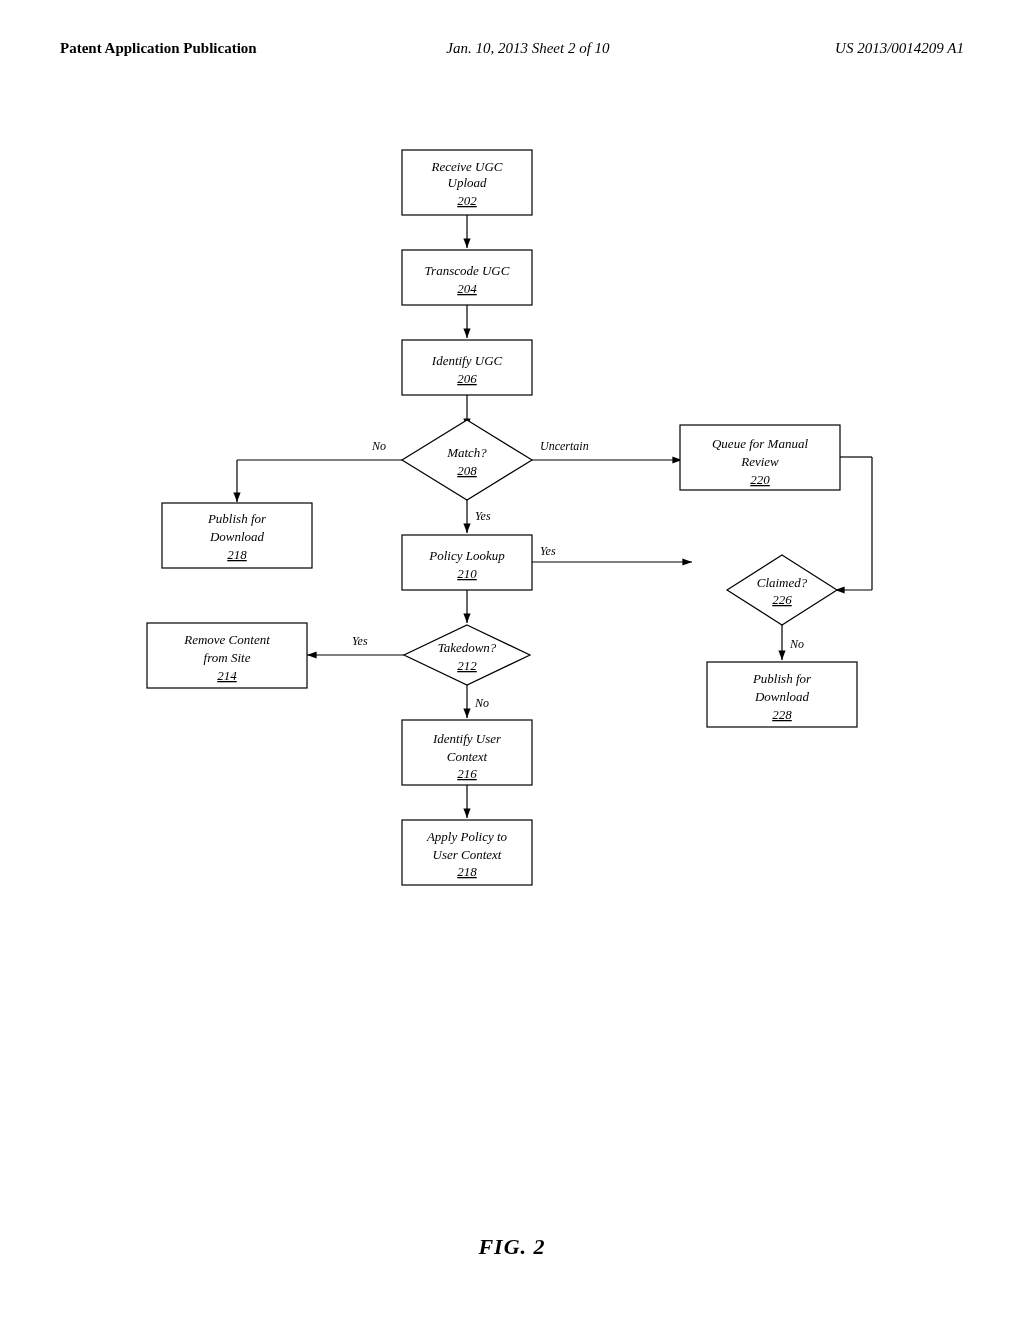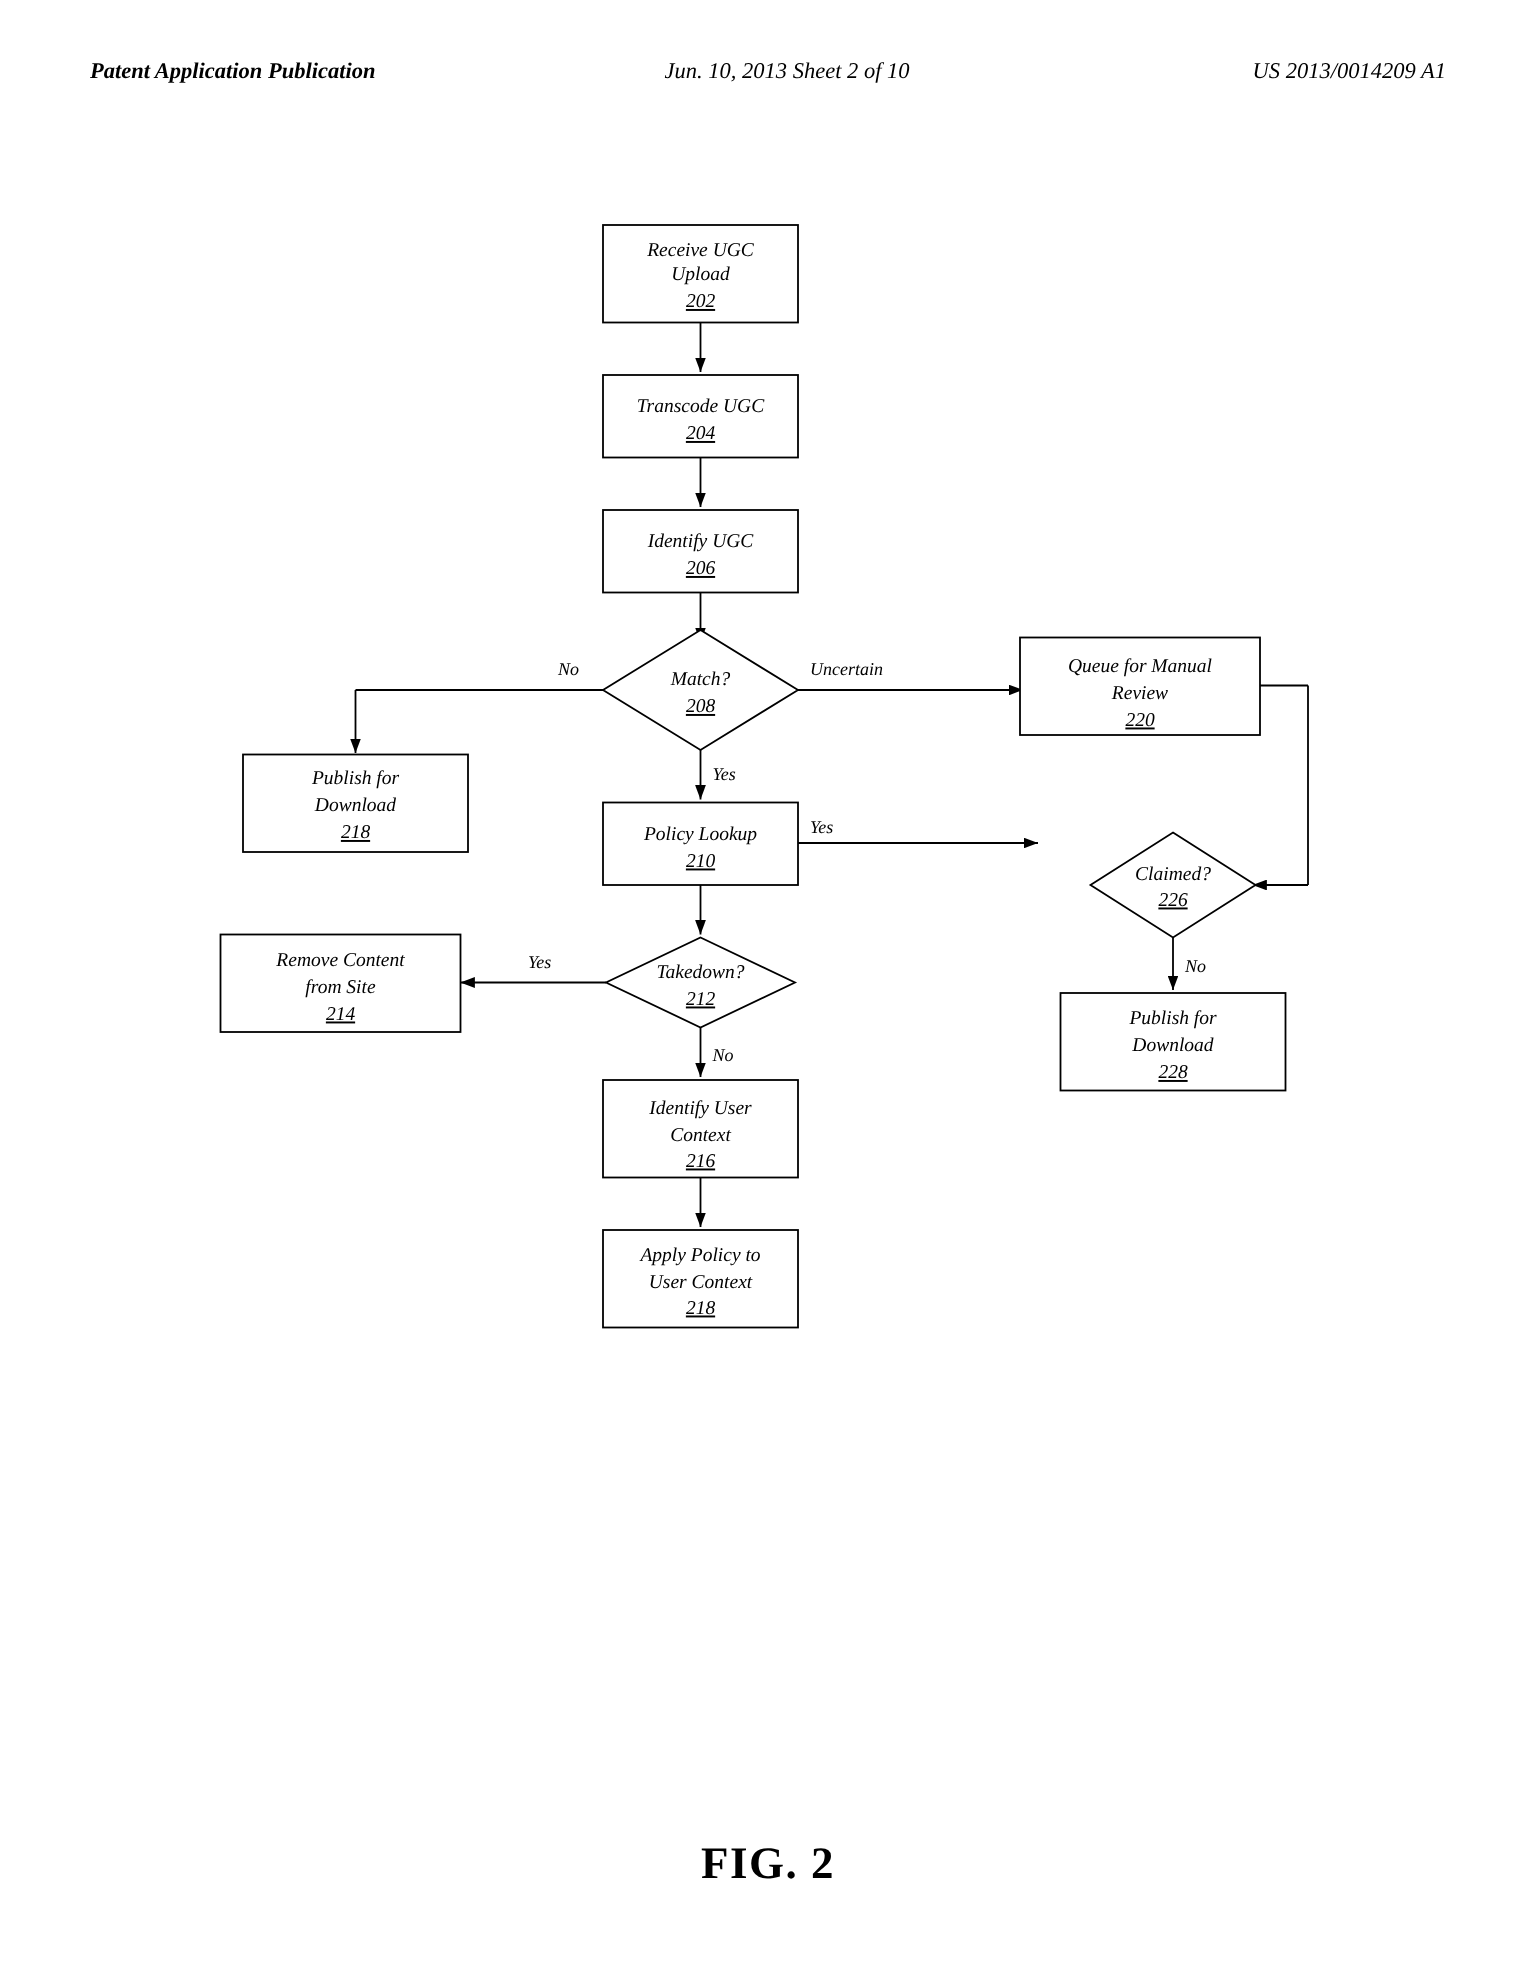--- a/index.html
+++ b/index.html
@@ -18,21 +18,20 @@
       left: 0;
       right: 0;
       display: flex;
       justify-content: space-between;
       padding: 0 60px;
       font-size: 15px;
     }
 
     .header-left {
       font-weight: bold;
-      font-style: italic;
     }
 
     .header-center {
       font-style: italic;
     }
 
     .header-right {
       font-style: italic;
       margin-left: 36px;
     }
@@ -48,31 +47,32 @@
     svg {
       width: 100%;
       height: 100%;
     }
 
     .fig-caption {
       position: absolute;
       bottom: 60px;
       left: 50%;
       transform: translateX(-50%);
-      font-size: 30px;
+      font-size: 22px;
       font-weight: bold;
+      font-style: italic;
       letter-spacing: 1px;
     }
   </style>
 </head>
 <body>
 
 <div class="header">
   <span class="header-left">Patent Application Publication</span>
-  <span class="header-center">Jun. 10, 2013  Sheet 2 of 10</span>
+  <span class="header-center">Jan. 10, 2013  Sheet 2 of 10</span>
   <span class="header-right">US 2013/0014209 A1</span>
 </div>
 
 <div class="diagram-area">
   <svg viewBox="0 0 900 1100" xmlns="http://www.w3.org/2000/svg">
     <defs>
       <marker id="arrowhead" markerWidth="8" markerHeight="6" refX="8" refY="3" orient="auto">
         <polygon points="0 0, 8 3, 0 6" fill="#000"></polygon>
       </marker>
     </defs>

